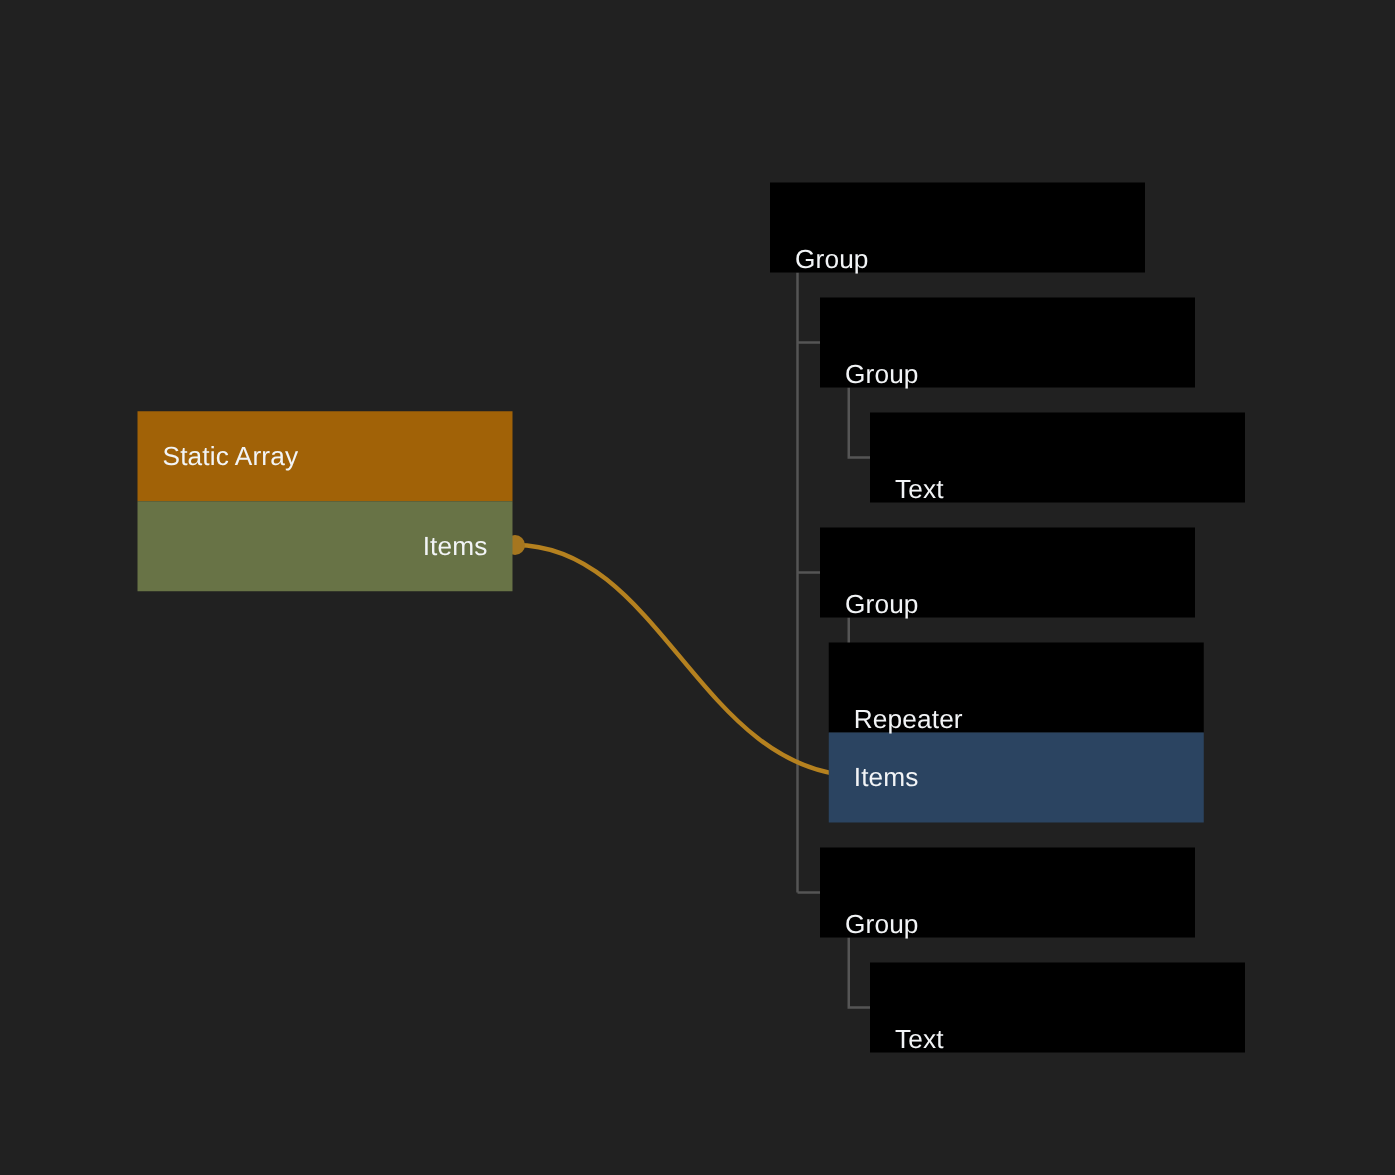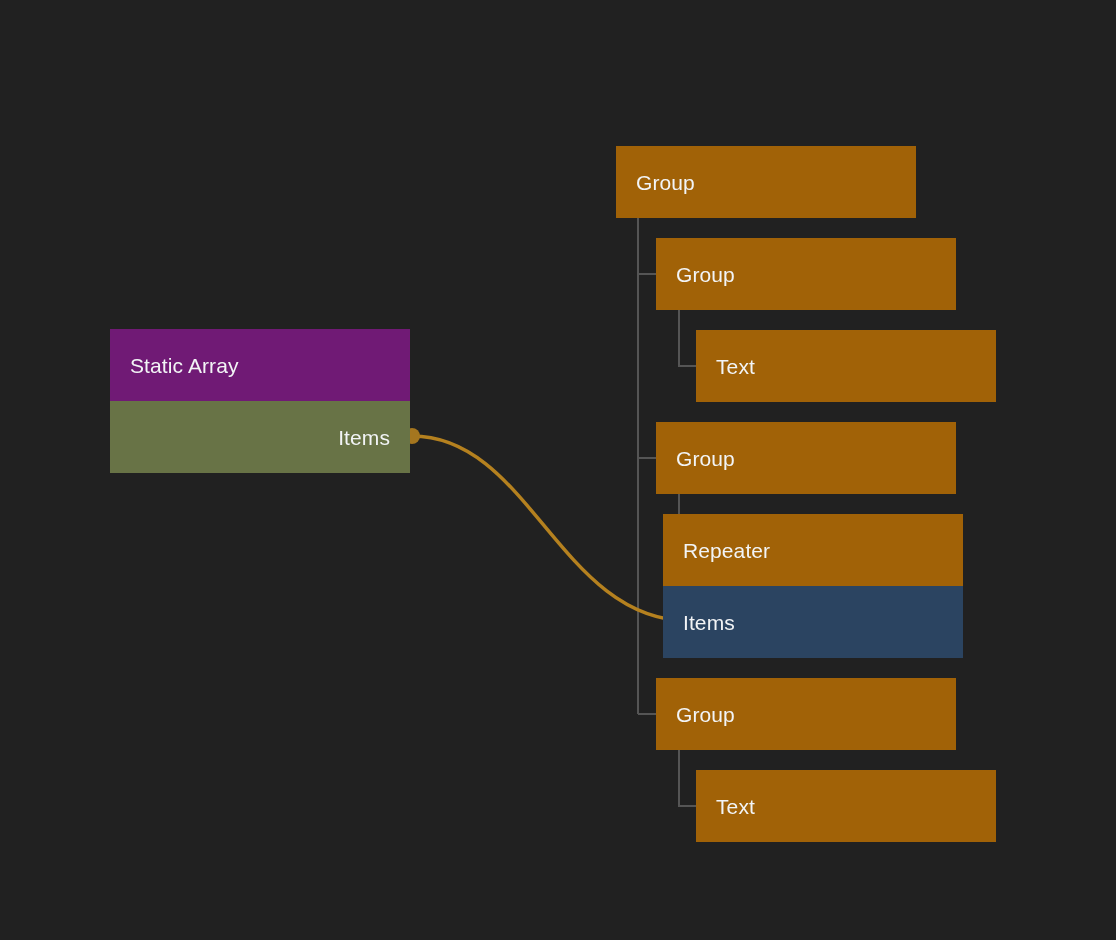--- a/index.html
+++ b/index.html
@@ -31,24 +31,24 @@
     padding: 0 20px;
   }
   .row-label {
     font-size: 21px;
     line-height: 1;
     color: #f2f4f6;
     letter-spacing: 0.1px;
     white-space: nowrap;
   }
   
-  .node-green .hdr   { background: #701a75; }
+  .node-green .hdr   { background: #a16207; }
   .node-green .slot  { background: #687346; justify-content: flex-end; }
   
-  .node-blue .hdr    { background: #a16207; }
+  .node-blue .hdr    { background: #000000; align-items: flex-end; }
   .node-blue .slot   { background: #2b4461; }
 
   #wires {
     position: absolute;
     left: 0; top: 0;
     width: 1116px;
     height: 940px;
     overflow: visible;
     pointer-events: none;
   }

